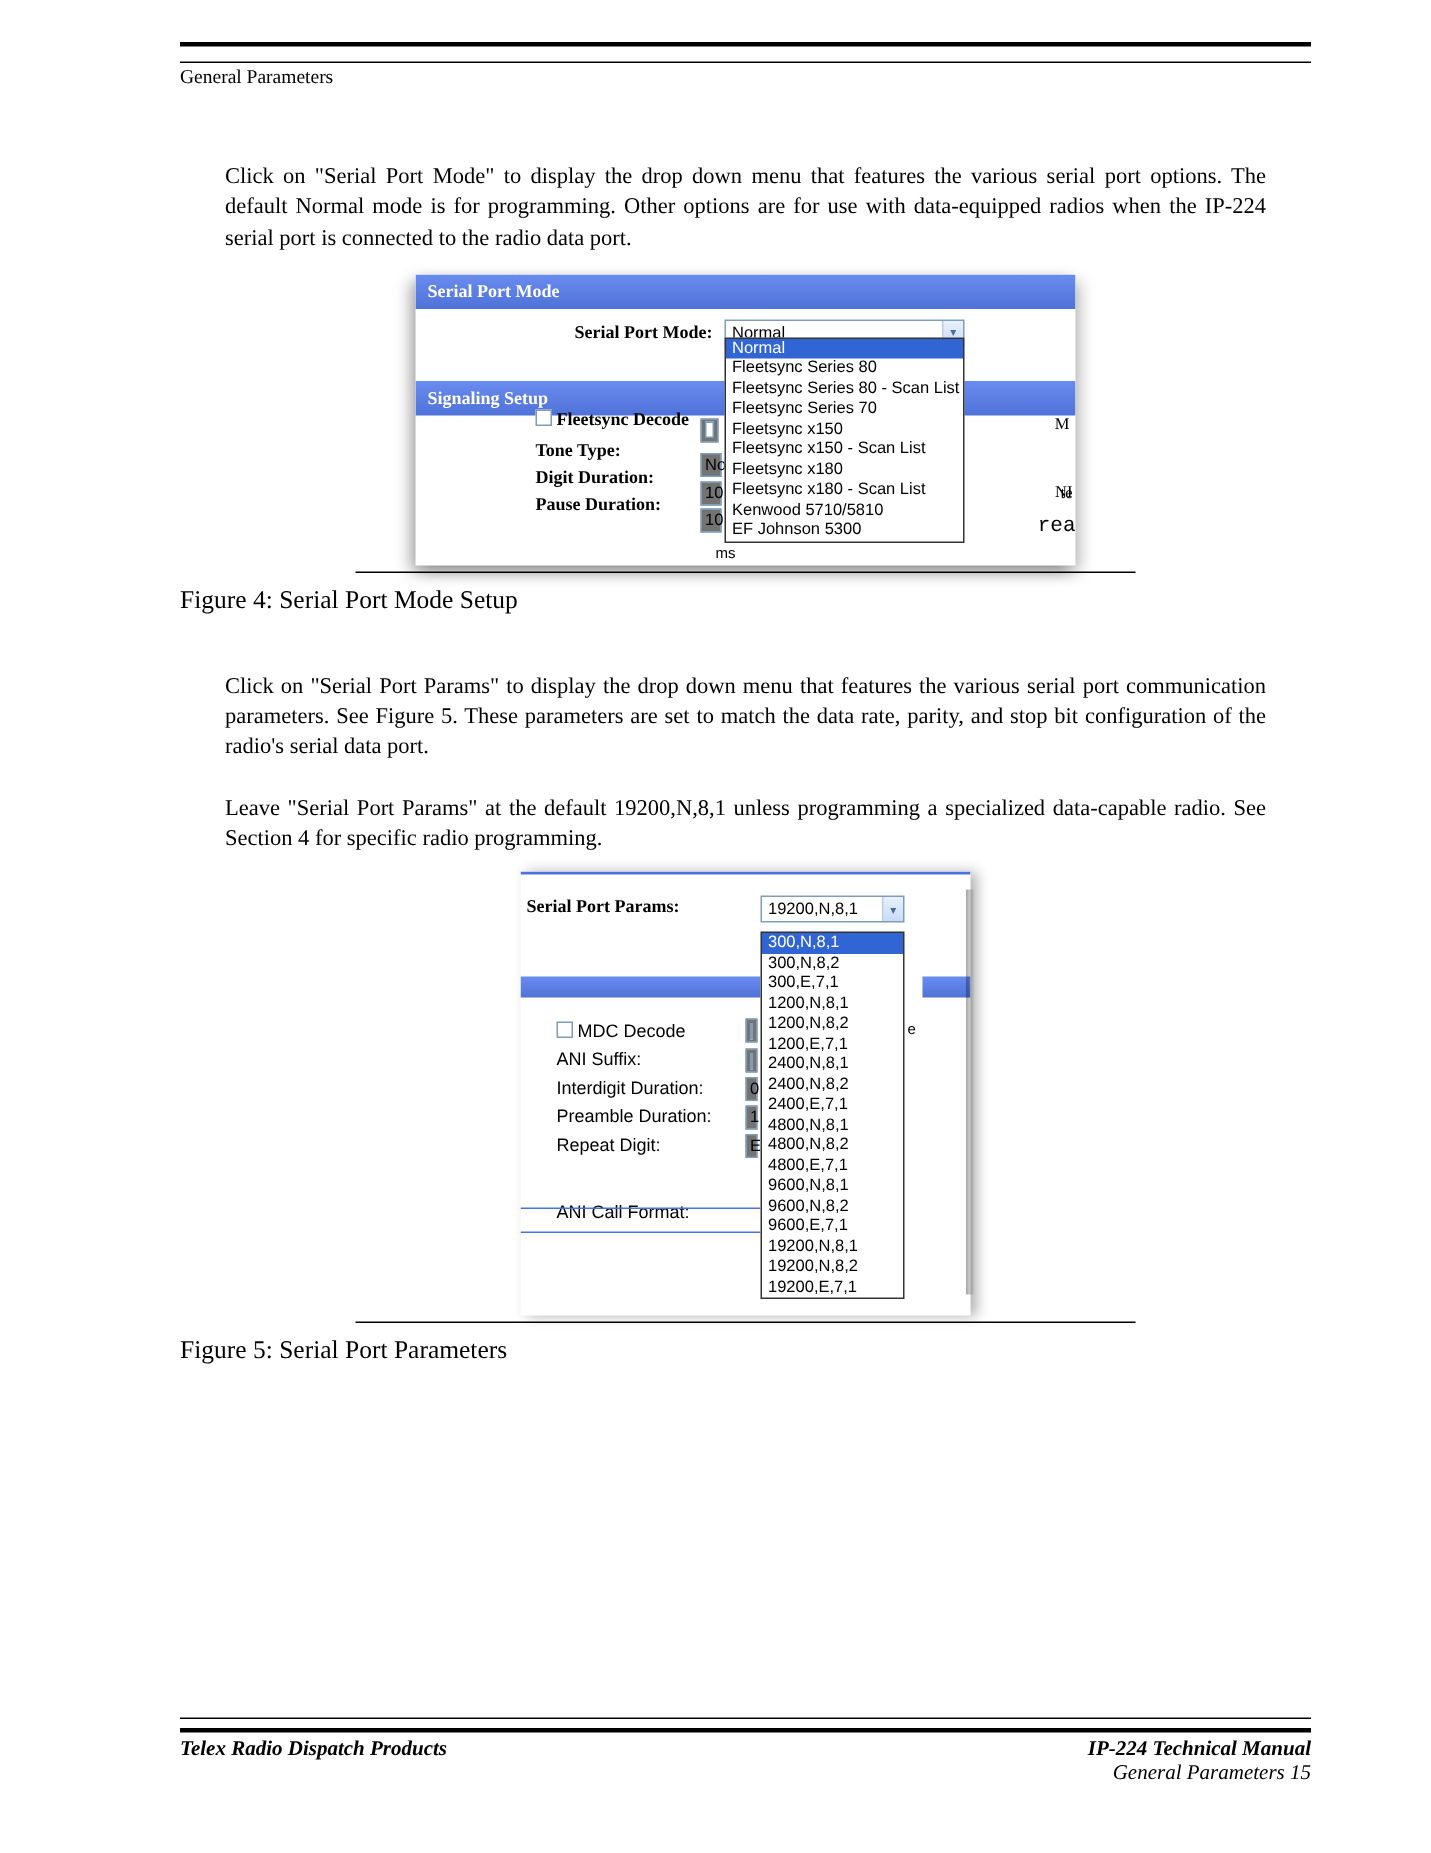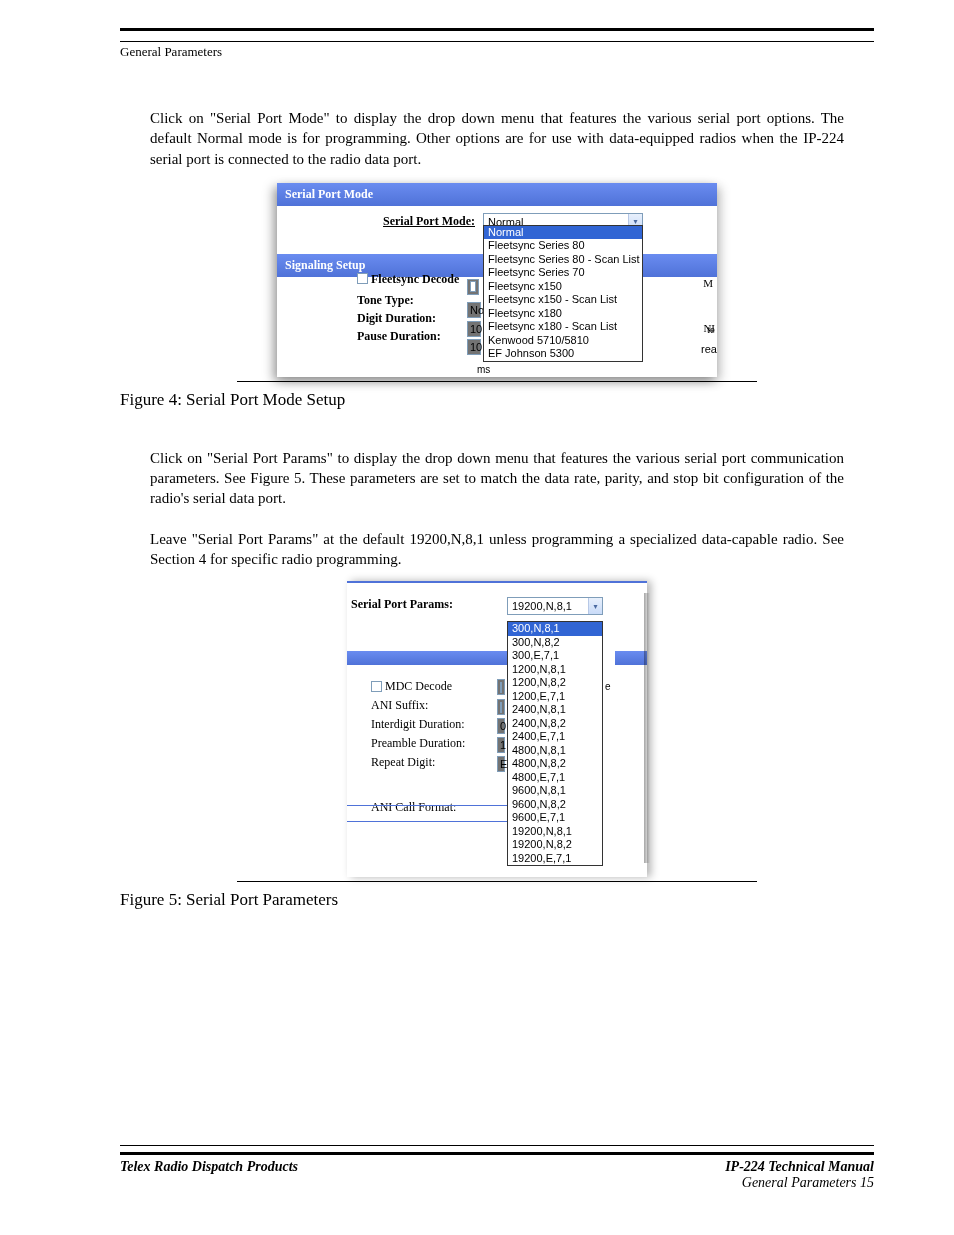--- a/index.html
+++ b/index.html
@@ -186,21 +186,21 @@
     right: 0;
     top: 70px;
     height: 14px;
     background: linear-gradient(#6a8cf0,#4f72d8);
     width: 32px;
   }
   .fig2-left-col {
     position: absolute;
     left: 24px;
     top: 96px;
-    font-family: Liberation Serif, serif;
+    font-family: Liberation Sans, sans-serif;
     font-size: 12px;
   }
   .fig2-left-col .row {
     height: 19px;
     display: flex;
     align-items: center;
   }
   .fig2-badge {
     position: absolute;
     font-size: 10px;
@@ -238,21 +238,21 @@
 <div class="header-space"></div>
 <hr class="hr-thin">
 <div style="text-align:left"><span class="topic-line">General Parameters</span></div>
 
 <p class="body-para">Click on "Serial Port Mode" to display the drop down menu that features the various serial port options. The default Normal mode is for programming. Other options are for use with data-equipped radios when the IP-224 serial port is connected to the radio data port.</p>
 
 <div class="figure-wrap">
   <div class="fig-shadow">
     <div class="fig1">
       <div class="panel-hdr">Serial Port Mode</div>
-      <div class="field-row" style="margin-top:6px;text-decoration:underline;">
+      <div class="field-row" style="margin-top:6px;">
         <div class="field-lbl">Serial Port Mode:</div>
         <div class="field-val">
           <div class="combo">
             <span>Normal</span>
             <span class="arrow">▾</span>
           </div>
         </div>
       </div>
 
       <div class="dropdown" style="left:206px; top:42px; width:160px;">
@@ -285,21 +285,21 @@
             <span class="checkbox" style="margin:0"></span>
           </div>
       <div class="minibox" style="position:absolute; left:190px; top:119px; width:14px;">No</div>
       <div class="minibox" style="position:absolute; left:190px; top:138px; width:14px;">10</div>
       <div class="minibox" style="position:absolute; left:190px; top:156px; width:14px;">10</div>
       <div style="position:absolute; left:200px; bottom:2px; font-size:10px; font-family:Arial;">ms</div>
 
       <div style="position:absolute; right:4px; top:94px; font-size:11px; font-family:'Times New Roman',serif;">M</div>
       <div style="position:absolute; right:2px; top:120px; font-size:11px; font-family:'Times New Roman',serif;margin-top:19px;">NI</div>
       <div style="position:absolute; right:2px; top:140px; font-size:11px; font-family:'Times New Roman',serif;">te</div>
-      <div style="position:absolute; right:0px; top:160px; font-size:11px; font-family:Liberation Sans, sans-serif;">rea</div>
+      <div style="position:absolute; right:0px; top:160px; font-size:14px; font-family:Liberation Mono, monospace;">rea</div>
     </div>
   </div>
 </div>
 <hr class="fig-rule">
 <p class="fig-caption">Figure 4:  Serial Port Mode Setup</p>
 
 <p class="body-para2" style="margin-top:38px;">Click on "Serial Port Params" to display the drop down menu that features the various serial port communication parameters. See Figure 5. These parameters are set to match the data rate, parity, and stop bit configuration of the radio's serial data port.</p>
 <p class="body-para2">Leave "Serial Port Params" at the default 19200,N,8,1 unless programming a specialized data-capable radio. See Section 4 for specific radio programming.</p>
 
 <div class="figure-wrap">

